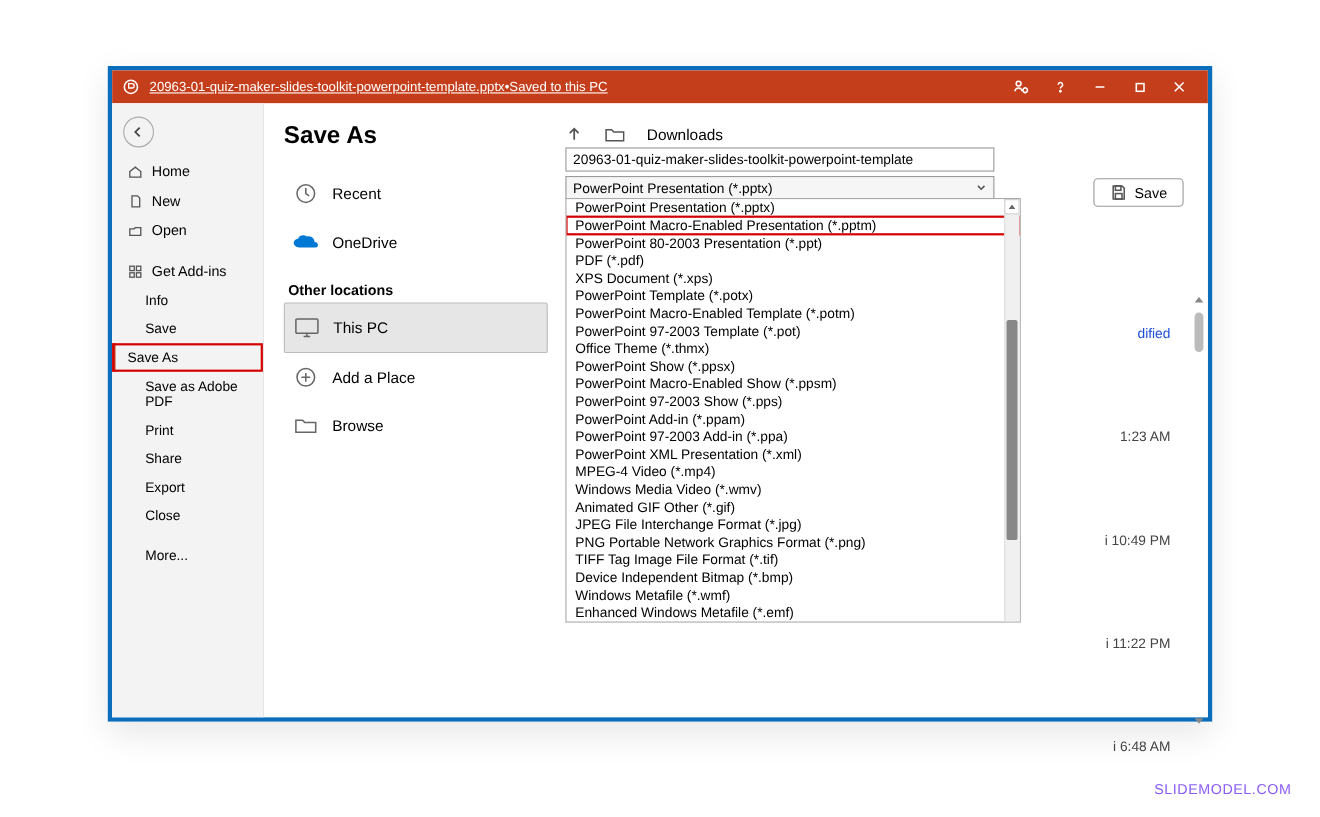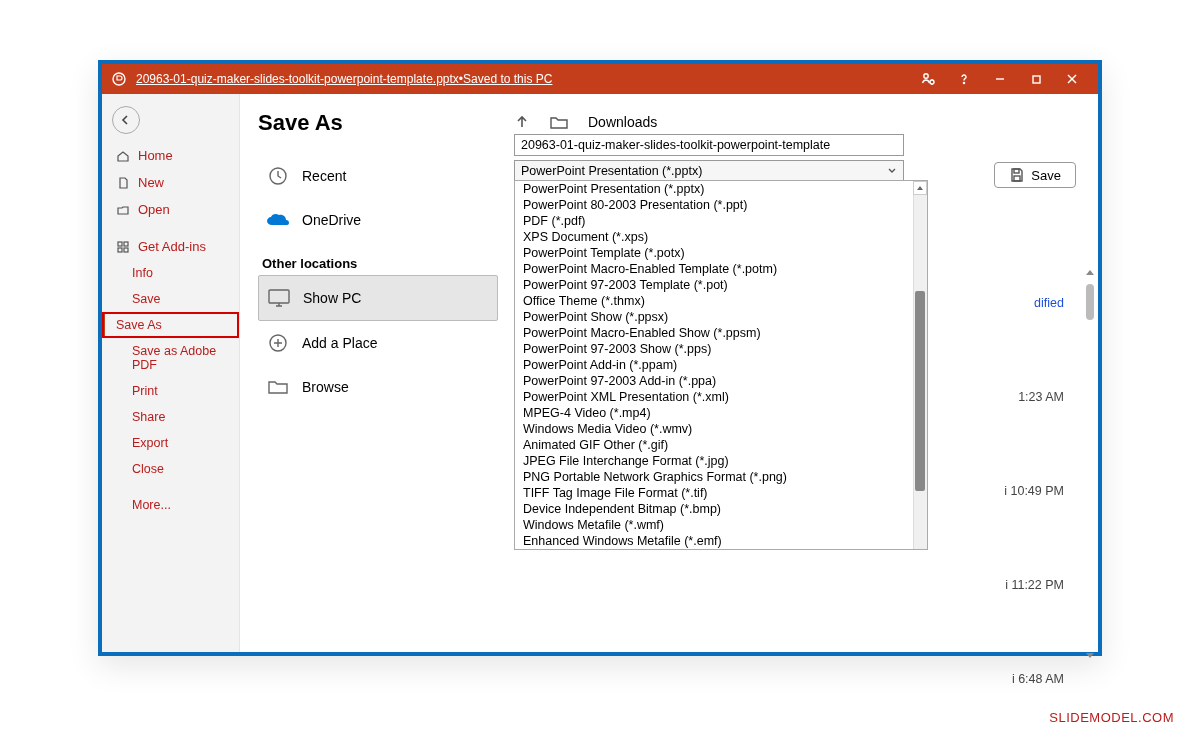--- a/index.html
+++ b/index.html
@@ -5,21 +5,21 @@
   * { box-sizing: border-box; margin: 0; padding: 0; font-family: "Segoe UI", Arial, sans-serif; }
   body { background: #fff; width: 1200px; height: 743px; position: relative; }
   .outer-frame { position: absolute; left: 98px; top: 60px; width: 1004px; height: 596px; border: 4px solid #0a6ebd; background: #fff; box-shadow: 0 10px 30px rgba(0,0,0,.1); }
   .titlebar { height: 30px; background: #c43e1c; display: flex; align-items: center; color: #fff; font-size: 12px; padding: 0 8px; text-decoration: underline; }
   .titlebar .app-icon { width: 18px; height: 18px; display: inline-flex; align-items: center; justify-content: center; margin-right: 8px; }
   .titlebar .title { flex: 0 0 auto; }
   .titlebar .spacer { flex: 1; }
   .titlebar .win-btn { width: 36px; height: 30px; display: inline-flex; align-items: center; justify-content: center; cursor: default; }
   .win-btn svg, .app-icon svg { stroke: #fff; }
   .body { display: flex; height: calc(100% - 30px); background: #fff; }
-  .sidebar { width: 138px; background: #f3f3f3; border-right: 1px solid #e5e5e5; padding-top: 6px; font-size: 13px; color: #b91c1c; }
+  .sidebar { width: 138px; background: #f3f3f3; border-right: 1px solid #e5e5e5; padding-top: 6px; font-size: 13px; color: #000000; }
   .sidebar .back { width: 28px; height: 28px; border: 1px solid #aaa; border-radius: 50%; display: flex; align-items: center; justify-content: center; margin: 6px 0 8px 10px; cursor: default; }
   .sidebar .nav-item { display: flex; align-items: center; gap: 8px; padding: 6px 10px 6px 14px; cursor: default; }
   .sidebar .nav-item.sub { padding-left: 30px; font-size: 12.5px; }
   .sidebar .divider { height: 10px; }
   .sidebar .nav-item.highlighted { outline: 2px solid #d40000; outline-offset: -2px; }
   .sidebar .nav-item.active-bar { border-left: 3px solid #c43e1c; padding-left: 11px; }
   .locations { width: 270px; padding: 16px 12px 0 18px; }
   .locations h1 { font-size: 22px; font-weight: 600; margin-bottom: 18px; }
   .loc-item { display: flex; align-items: center; gap: 12px; padding: 10px 8px; font-size: 14px; border-radius: 2px; cursor: default; }
   .loc-item.selected { background: #e6e6e6; border: 1px solid #bbb; }
@@ -38,21 +38,21 @@
   .dropdown-scroll .thumb { position: absolute; right: 2px; top: 110px; width: 10px; height: 200px; background: #888; border-radius: 2px; }
   .save-btn { position: absolute; right: 22px; top: 68px; border: 1px solid #999; border-radius: 4px; padding: 4px 14px; font-size: 13px; background: #fff; display: flex; align-items: center; gap: 6px; cursor: default; }
   .behind-col { position: absolute; right: 34px; top: 202px; font-size: 12.5px; color: #444; text-align: right; }
   .behind-col .hdr { font-weight: 400; color: #1d4ed8; margin-bottom: 0; }
   .behind-col .val { margin-top: 80px; }
   .behind-col .val + .val { }
   .outer-scroll { position: absolute; right: 2px; top: 170px; width: 12px; height: 400px; }
   .outer-scroll .t { position: absolute; top: 0; width: 12px; height: 18px; display:flex; align-items:center; justify-content:center; }
   .outer-scroll .b { position: absolute; bottom: 0; width: 12px; height: 18px; display:flex; align-items:center; justify-content:center; }
   .outer-scroll .thumb { position: absolute; top: 20px; width: 8px; left: 2px; height: 36px; background: #bbb; border-radius: 4px; }
-  .watermark { position: absolute; right: 26px; bottom: 18px; font-size: 13px; letter-spacing: .5px; color: #b91c1c; }
+  .watermark { position: absolute; right: 26px; bottom: 18px; font-size: 13px; letter-spacing: .5px; color: #8b5cf6; }
 </style>
 </head>
 <body>
 
 <div class="outer-frame">
   <div class="titlebar">
     <span class="app-icon">
       <svg width="16" height="16" viewBox="0 0 16 16">
           <circle cx="8" cy="8" r="6" fill="none" stroke="#fff" stroke-width="1.4"></circle>
           <path d="M6 5h3a2 2 0 0 1 0 4H6z" fill="none" stroke="#fff" stroke-width="1.2"></path>
@@ -179,21 +179,21 @@
         <span>OneDrive</span>
       </div>
       <div class="loc-heading">Other locations</div>
       <div class="loc-item selected">
         <span class="loc-icon">
             <svg width="24" height="20" viewBox="0 0 24 20" fill="none" stroke="#666" stroke-width="1.4">
               <rect x="2" y="2" width="20" height="13" rx="1"></rect>
               <path d="M9 18h6M12 15v3"></path>
             </svg>
           </span>
-        <span>Show PC</span>
+        <span>This PC</span>
       </div>
       <div class="loc-item">
         <span class="loc-icon">
             <svg width="22" height="22" viewBox="0 0 22 22" fill="none" stroke="#666" stroke-width="1.4">
               <circle cx="11" cy="11" r="8"></circle>
               <path d="M11 7v8M7 11h8"></path>
             </svg>
           </span>
         <span>Add a Place</span>
       </div>
@@ -245,20 +245,21 @@
       <div class="dropdown" id="dropdown">
         <div class="dropdown-scroll">
           <div class="thumb-top">
               <svg width="8" height="8" viewBox="0 0 8 8" fill="#666">
                 <path d="M4 2l3 4H1z"></path>
               </svg>
             </div>
           <div class="thumb"></div>
         </div>
       <div class="opt">PowerPoint Presentation (*.pptx)</div>
+          <div class="opt highlighted">PowerPoint Macro-Enabled Presentation (*.pptm)</div>
           <div class="opt">PowerPoint 80-2003 Presentation (*.ppt)</div>
           <div class="opt">PDF (*.pdf)</div>
           <div class="opt">XPS Document (*.xps)</div>
           <div class="opt">PowerPoint Template (*.potx)</div>
           <div class="opt">PowerPoint Macro-Enabled Template (*.potm)</div>
           <div class="opt">PowerPoint 97-2003 Template (*.pot)</div>
           <div class="opt">Office Theme (*.thmx)</div>
           <div class="opt">PowerPoint Show (*.ppsx)</div>
           <div class="opt">PowerPoint Macro-Enabled Show (*.ppsm)</div>
           <div class="opt">PowerPoint 97-2003 Show (*.pps)</div>

